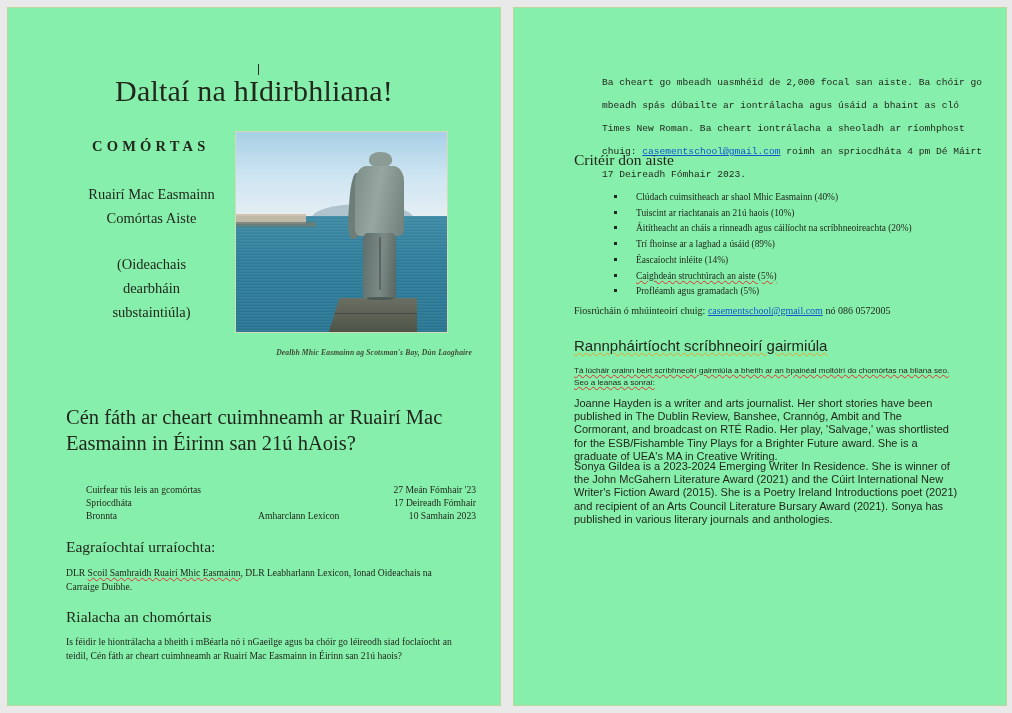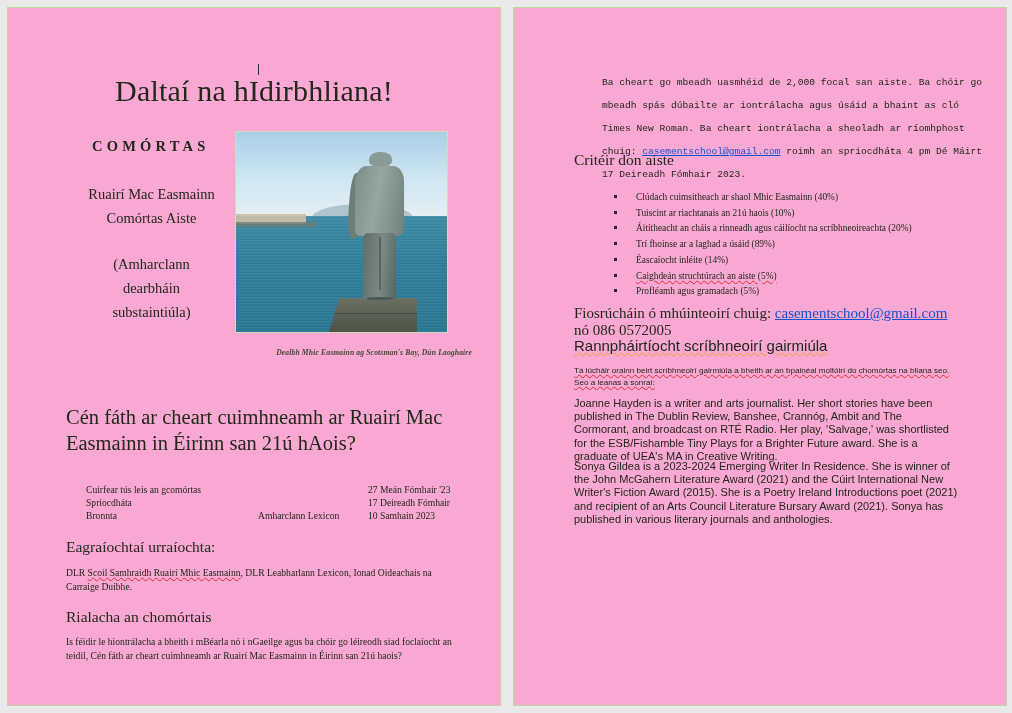--- a/index.html
+++ b/index.html
@@ -20,21 +20,21 @@
     background: #e9e9e9;
     display: flex;
     gap: 14px;
     padding: 8px 0 0 8px;
     box-sizing: border-box;
   }
   .page {
     position: relative;
     width: 492px;
     height: 697px;
-    background: #f9a8d4;
+    background: #86efac;
     box-sizing: border-box;
     overflow: hidden;
     box-shadow: 0 0 0 1px #bcd69b;
   }
   .page-inner {
     position: absolute;
     inset: 0;
   }
 
   
@@ -258,21 +258,21 @@
     border-collapse: collapse;
     margin-left: 16px;
   }
   .date-table td {
     padding: 0 0 2px 0;
     vertical-align: top;
     white-space: nowrap;
   }
   .date-table .c1 { width: 172px; }
   .date-table .c2 { width: 110px; }
-  .date-table .c3 { width: 108px; }
+  .date-table .c3 { width: 108px; text-align: right; }
 
   .h-sec {
     position: absolute;
     font-family: "Liberation Serif", serif;
     font-size: 15.5px;
     color: #22281c;
   }
   .h-eagra { left: 58px; top: 530px; }
   .h-rialacha { left: 58px; top: 600px; }
 
@@ -332,21 +332,21 @@
     width: 3px;
     height: 3px;
     background: #22281c;
   }
   .r-fios {
     position: absolute;
     left: 60px;
     top: 297px;
     width: 382px;
     font-family: "Liberation Serif", serif;
-    font-size: 15px;
+    font-size: 10px;
     color: #22281c;
   }
   .h-rann {
     position: absolute;
     left: 60px;
     top: 329px;
     font-family: "Liberation Sans", sans-serif;
     font-size: 15px;
     color: #22281c;
   }
@@ -400,21 +400,21 @@
       <div class="tiny-cursor"></div>
 
       <div class="title-main">Daltaí na hIdirbhliana!</div>
 
       <div class="comortas-word">COMÓRTAS</div>
 
       <div class="sub-block">
         <span>Ruairí Mac Easmainn</span><br>
         <span>Comórtas Aiste</span>
         <span class="gap"></span>
-        <span>(Amharclann</span><br>
+        <span>(Oideachais</span><br>
         <span>dearbháin</span><br>
         <span>substaintiúla)</span>
       </div>
 
       <div class="photo-frame">
         <div class="ph-sky"></div>
         <div class="ph-hill"></div>
         <div class="ph-sea"></div>
         <div class="ph-pier"></div>
         <div class="ph-pier2"></div>

